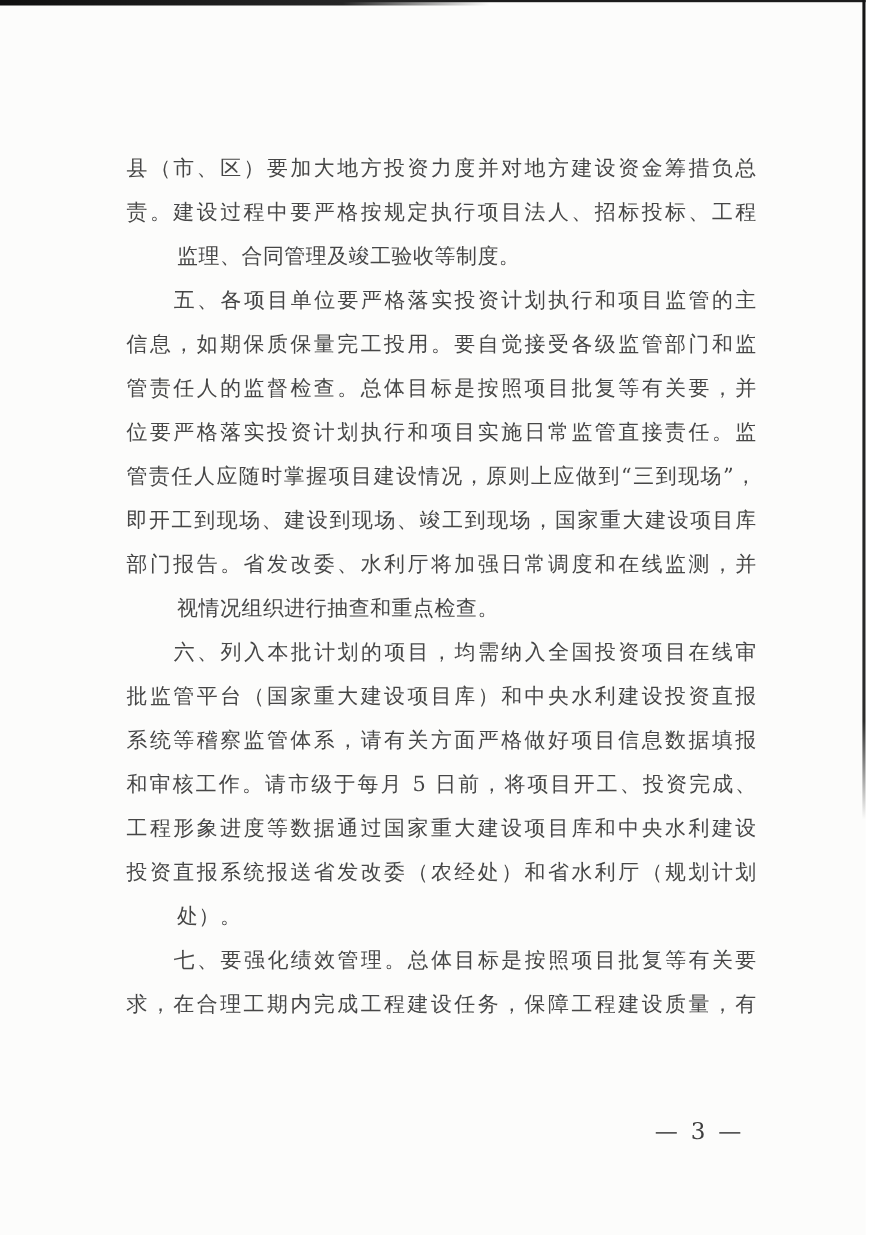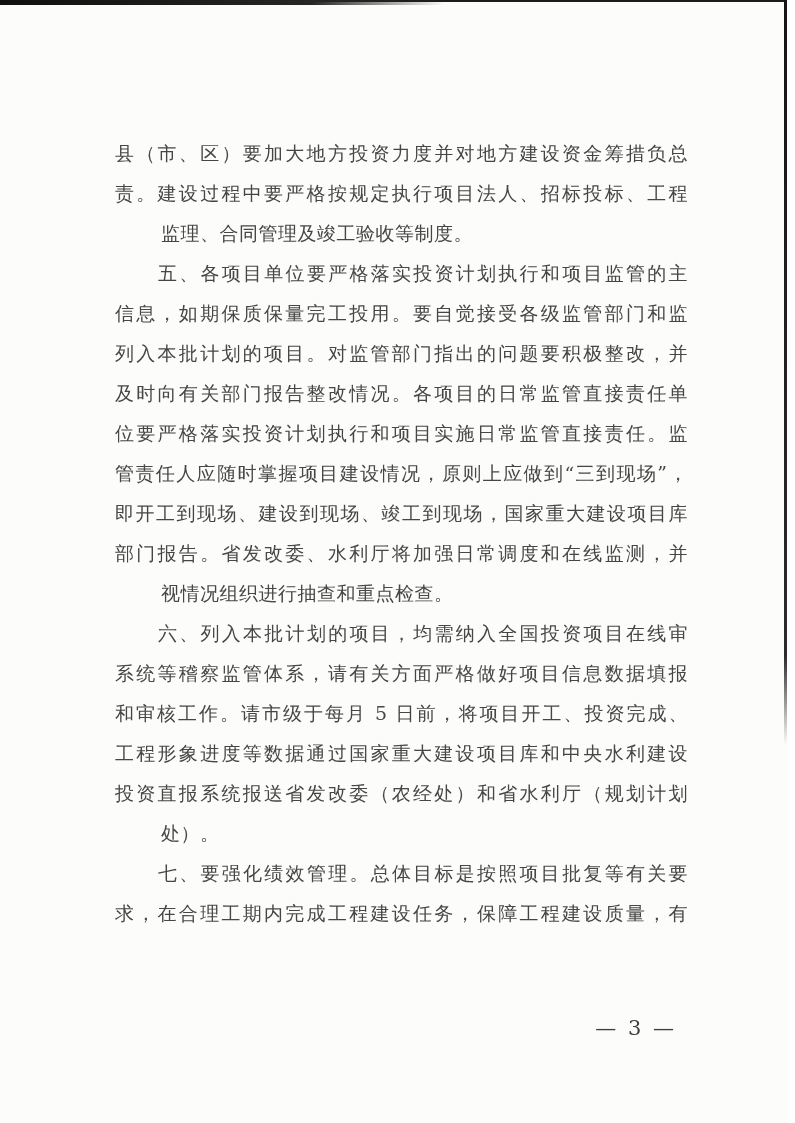--- a/index.html
+++ b/index.html
@@ -81,28 +81,28 @@
   <div class="edge-top"></div>
   <div class="edge-top-thick"></div>
   <div class="edge-right"></div>
 
   <main class="text-block">
     <div class="line">县（市、区）要加大地方投资力度并对地方建设资金筹措负总</div>
     <div class="line">责。建设过程中要严格按规定执行项目法人、招标投标、工程</div>
     <div class="line last">监理、合同管理及竣工验收等制度。</div>
     <div class="line indent">五、各项目单位要严格落实投资计划执行和项目监管的主</div>
     <div class="line">信息，如期保质保量完工投用。要自觉接受各级监管部门和监</div>
-    <div class="line">列入本批计划的项目。对监管部门指出的问题要积极整改，并</div>
-    <div class="line">及时向有关部门报告整改情况。各项目的日常监管直接责任单</div>
+    <div class="line">管责任人的监督检查。总体目标是按照项目批复等有关要，并</div>
     <div class="line">位要严格落实投资计划执行和项目实施日常监管直接责任。监</div>
     <div class="line">管责任人应随时掌握项目建设情况，原则上应做到“三到现场”，</div>
     <div class="line">即开工到现场、建设到现场、竣工到现场，国家重大建设项目库</div>
     <div class="line">部门报告。省发改委、水利厅将加强日常调度和在线监测，并</div>
     <div class="line last">视情况组织进行抽查和重点检查。</div>
     <div class="line indent">六、列入本批计划的项目，均需纳入全国投资项目在线审</div>
+    <div class="line">批监管平台（国家重大建设项目库）和中央水利建设投资直报</div>
     <div class="line">系统等稽察监管体系，请有关方面严格做好项目信息数据填报</div>
     <div class="line">和审核工作。请市级于每月 5 日前，将项目开工、投资完成、</div>
     <div class="line">工程形象进度等数据通过国家重大建设项目库和中央水利建设</div>
     <div class="line">投资直报系统报送省发改委（农经处）和省水利厅（规划计划</div>
     <div class="line last">处）。</div>
     <div class="line indent">七、要强化绩效管理。总体目标是按照项目批复等有关要</div>
     <div class="line">求，在合理工期内完成工程建设任务，保障工程建设质量，有</div>
   </main>
 
   <div class="page-number">— 3 —</div>

